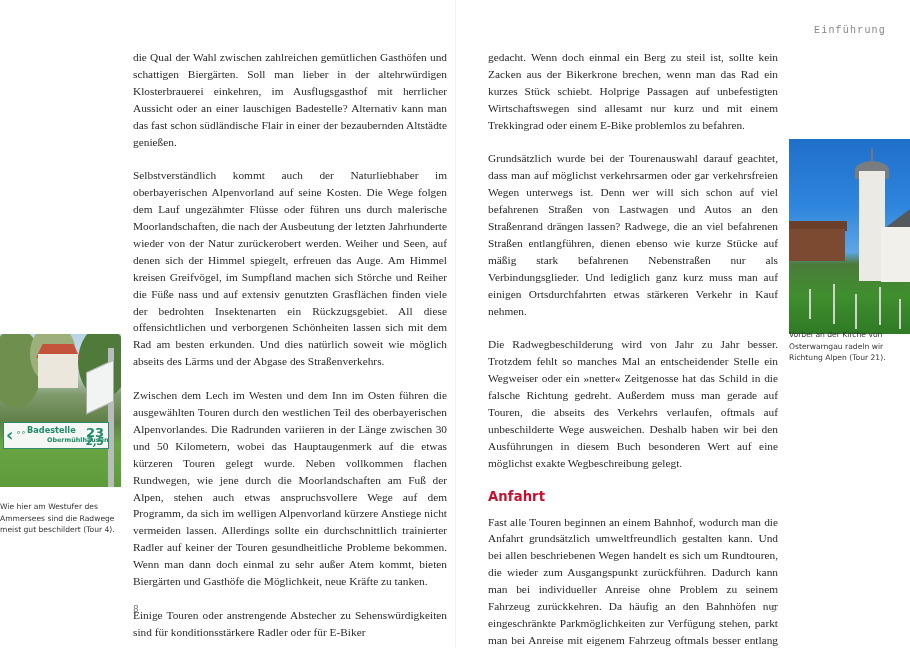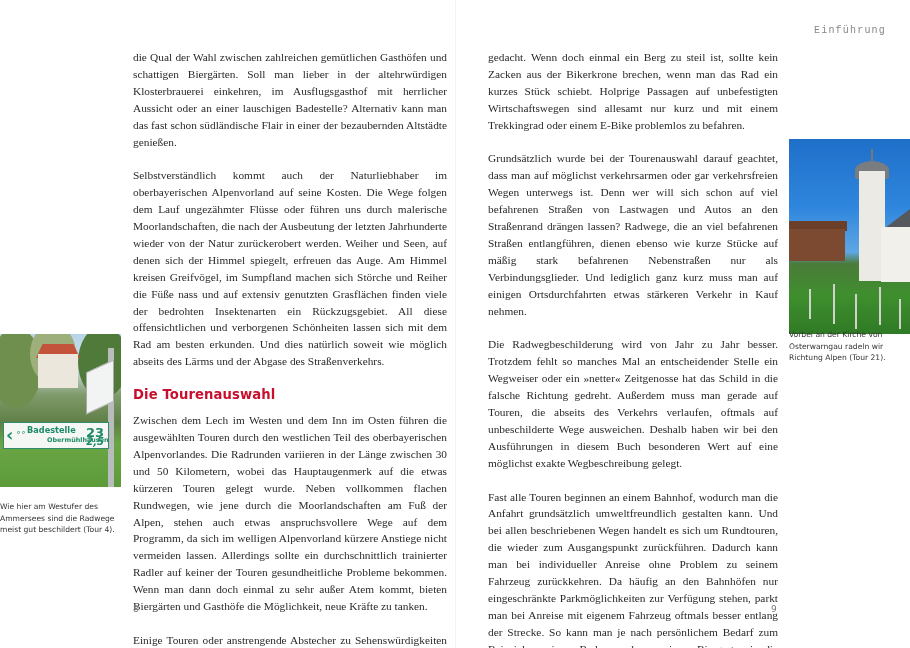--- a/index.html
+++ b/index.html
@@ -54,21 +54,20 @@
 </head>
 <body>
 
 <div class="spread-divider"></div>
 
 <div class="running-head">Einführung</div>
 
 <div class="col col-left">
   <p>die Qual der Wahl zwischen zahlreichen gemütlichen Gasthöfen und schattigen Biergärten. Soll man lieber in der altehrwürdigen Klosterbrauerei einkehren, im Ausflugsgasthof mit herrlicher Aussicht oder an einer lauschigen Badestelle? Alternativ kann man das fast schon südländische Flair in einer der bezaubernden Altstädte genießen.</p>
   <p>Selbstverständlich kommt auch der Naturliebhaber im oberbayerischen Alpenvorland auf seine Kosten. Die Wege folgen dem Lauf ungezähmter Flüsse oder führen uns durch malerische Moorlandschaften, die nach der Ausbeutung der letzten Jahrhunderte wieder von der Natur zurückerobert werden. Weiher und Seen, auf denen sich der Himmel spiegelt, erfreuen das Auge. Am Himmel kreisen Greifvögel, im Sumpfland machen sich Störche und Reiher die Füße nass und auf extensiv genutzten Grasflächen finden viele der bedrohten Insektenarten ein Rückzugsgebiet. All diese offensichtlichen und verborgenen Schönheiten lassen sich mit dem Rad am besten erkunden. Und dies natürlich soweit wie möglich abseits des Lärms und der Abgase des Straßenverkehrs.</p>
-  <h2 class="section">Die Tourenauswahl</h2>
   <p>Zwischen dem Lech im Westen und dem Inn im Osten führen die ausgewählten Touren durch den westlichen Teil des oberbayerischen Alpenvorlandes. Die Radrunden variieren in der Länge zwischen 30 und 50 Kilometern, wobei das Hauptaugenmerk auf die etwas kürzeren Touren gelegt wurde. Neben vollkommen flachen Rundwegen, wie jene durch die Moorlandschaften am Fuß der Alpen, stehen auch etwas anspruchsvollere Wege auf dem Programm, da sich im welligen Alpenvorland kürzere Anstiege nicht vermeiden lassen. Allerdings sollte ein durchschnittlich trainierter Radler auf keiner der Touren gesundheitliche Probleme bekommen. Wenn man dann doch einmal zu sehr außer Atem kommt, bieten Biergärten und Gasthöfe die Möglichkeit, neue Kräfte zu tanken.</p>
   <p class="last">Einige Touren oder anstrengende Abstecher zu Sehenswürdigkeiten sind für konditionsstärkere Radler oder für E-Biker</p>
 </div>
 
 <div class="photo photo-sign">
   <div class="tree" style="left:-10px;top:-6px;width:52px;height:80px;background:#6f8f4e;"></div>
   <div class="tree" style="left:30px;top:-10px;width:46px;height:60px;background:#9db07c;"></div>
   <div class="tree" style="left:78px;top:-8px;width:50px;height:72px;background:#4f7a3a;"></div>
   <div class="roof"></div>
   <div class="house"></div>
@@ -84,20 +83,21 @@
   </div>
 </div>
 <div class="caption caption-left">Wie hier am Westufer des Ammersees sind die Radwege meist gut beschildert (Tour 4).</div>
 
 <div class="folio folio-left">8</div>
 
 <div class="col col-right">
   <p>gedacht. Wenn doch einmal ein Berg zu steil ist, sollte kein Zacken aus der Bikerkrone brechen, wenn man das Rad ein kurzes Stück schiebt. Holprige Passagen auf unbefestigten Wirtschaftswegen sind allesamt nur kurz und mit einem Trekkingrad oder einem E-Bike problemlos zu befahren.</p>
   <p>Grundsätzlich wurde bei der Tourenauswahl darauf geachtet, dass man auf möglichst verkehrsarmen oder gar verkehrsfreien Wegen unterwegs ist. Denn wer will sich schon auf viel befahrenen Straßen von Lastwagen und Autos an den Straßenrand drängen lassen? Radwege, die an viel befahrenen Straßen entlangführen, dienen ebenso wie kurze Stücke auf mäßig stark befahrenen Nebenstraßen nur als Verbindungsglieder. Und lediglich ganz kurz muss man auf einigen Ortsdurchfahrten etwas stärkeren Verkehr in Kauf nehmen.</p>
   <p>Die Radwegbeschilderung wird von Jahr zu Jahr besser. Trotzdem fehlt so manches Mal an entscheidender Stelle ein Wegweiser oder ein »netter« Zeitgenosse hat das Schild in die falsche Richtung gedreht. Außerdem muss man gerade auf Touren, die abseits des Verkehrs verlaufen, oftmals auf unbeschilderte Wege ausweichen. Deshalb haben wir bei den Ausführungen in diesem Buch besonderen Wert auf eine möglichst exakte Wegbeschreibung gelegt.</p>
+  <h2 class="section">Anfahrt</h2>
   <p class="last">Fast alle Touren beginnen an einem Bahnhof, wodurch man die Anfahrt grundsätzlich umweltfreundlich gestalten kann. Und bei allen beschriebenen Wegen handelt es sich um Rundtouren, die wieder zum Ausgangspunkt zurückführen. Dadurch kann man bei individueller Anreise ohne Problem zu seinem Fahrzeug zurückkehren. Da häufig an den Bahnhöfen nur eingeschränkte Parkmöglichkeiten zur Verfügung stehen, parkt man bei Anreise mit eigenem Fahrzeug oftmals besser entlang der Strecke. So kann man je nach persönlichem Bedarf zum Beispiel an einem Badesee oder an einem Biergarten in die Tour einsteigen und die Tour am Ende mit einem erfrischenden Bad oder einer gemütlichen Einkehr ausklingen</p>
 </div>
 
 <div class="photo photo-church">
   <div class="barn-roof"></div>
   <div class="barn"></div>
   <div class="spire"></div>
   <div class="tower-cap"></div>
   <div class="tower"></div>
   <div class="nave-roof"></div>

